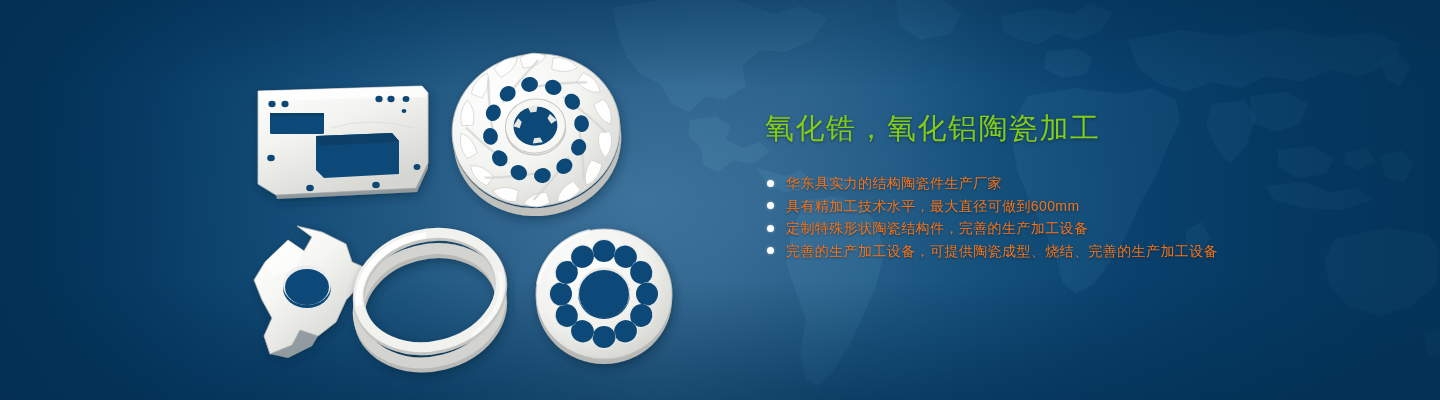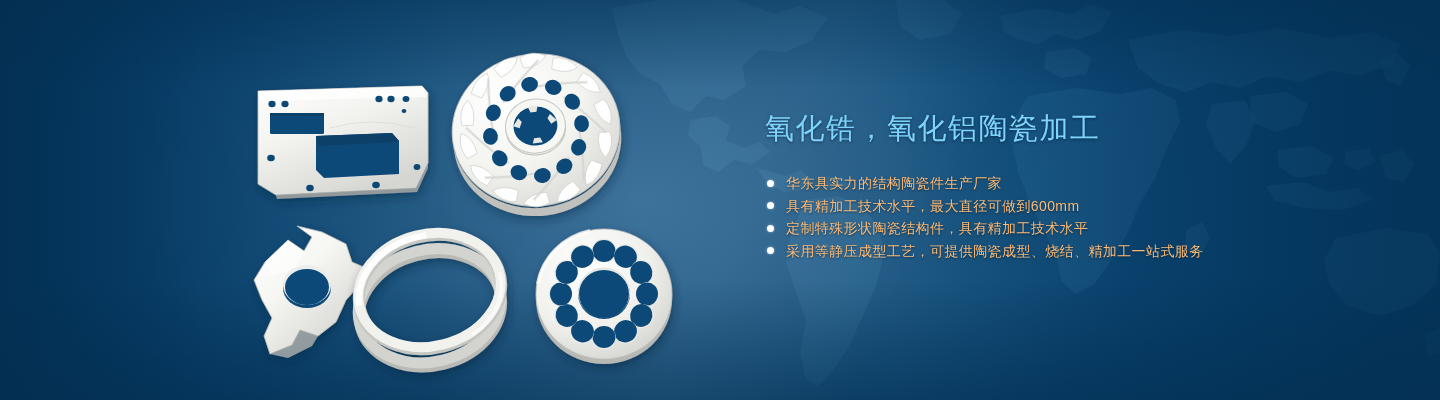--- a/index.html
+++ b/index.html
@@ -19,28 +19,28 @@
       linear-gradient(180deg, rgba(3,44,78,.45) 0%, rgba(3,44,78,0) 22%, rgba(3,44,78,0) 70%, rgba(3,44,78,.55) 100%);
   }
   .bg-map{position:absolute;inset:0;opacity:.30;mix-blend-mode:screen;}
   .bg-sheen{position:absolute;inset:0;
     background:linear-gradient(116deg, rgba(255,255,255,0) 38%, rgba(160,210,245,.055) 52%, rgba(255,255,255,0) 64%);}
   
   .products{position:absolute;left:0;top:0;width:740px;height:400px;}
   
   .copy{position:absolute;left:765px;top:108px;width:620px;}
   .headline{
-    color:#7dd3fc;font-size:29px;line-height:40px;font-weight:400;
+    color:#84cc16;font-size:29px;line-height:40px;font-weight:400;
     letter-spacing:1.5px;white-space:nowrap;
     text-shadow:0 1px 3px rgba(0,20,40,.55);
   }
   .bullets{list-style:none;margin:24px 0 0 2px;padding:0;}
   .bullets li{
     display:flex;align-items:center;
-    color:#fdba74;font-size:14px;line-height:22px;letter-spacing:.4px;
+    color:#f97316;font-size:14px;line-height:22px;letter-spacing:.4px;
     text-shadow:0 1px 2px rgba(0,18,36,.5);
     margin:0 0 0.5px 0;white-space:nowrap;
   }
   .dot{
     flex:0 0 auto;width:7px;height:7px;border-radius:50%;
     background:#ffffff;margin-right:12px;
     box-shadow:0 0 3px rgba(255,255,255,.45);
   }
 </style>
 </head>
@@ -324,22 +324,22 @@
       <li>
         <span class="dot"></span>
         <span>华东具实力的结构陶瓷件生产厂家</span>
       </li>
       <li>
         <span class="dot"></span>
         <span>具有精加工技术水平，最大直径可做到600mm</span>
       </li>
       <li>
         <span class="dot"></span>
-        <span>定制特殊形状陶瓷结构件，具有精加工技术水平</span>
+        <span>定制特殊形状陶瓷结构件，完善的生产加工设备</span>
       </li>
       <li>
         <span class="dot"></span>
-        <span>采用等静压成型工艺，可提供陶瓷成型、烧结、精加工一站式服务</span>
+        <span>完善的生产加工设备，可提供陶瓷成型、烧结、完善的生产加工设备</span>
       </li>
     </ul>
   </div>
 
 </div>
 
 </body></html>

